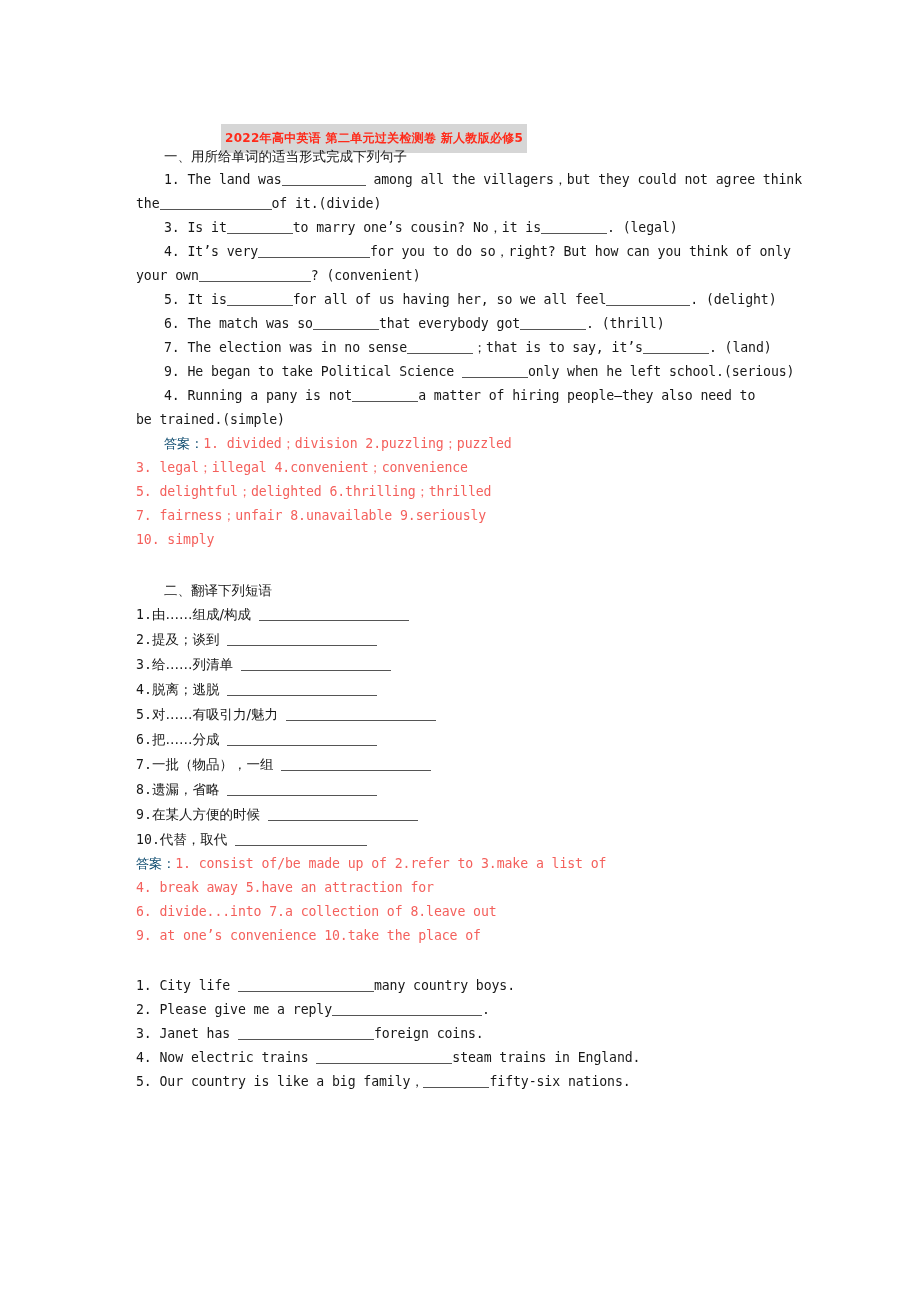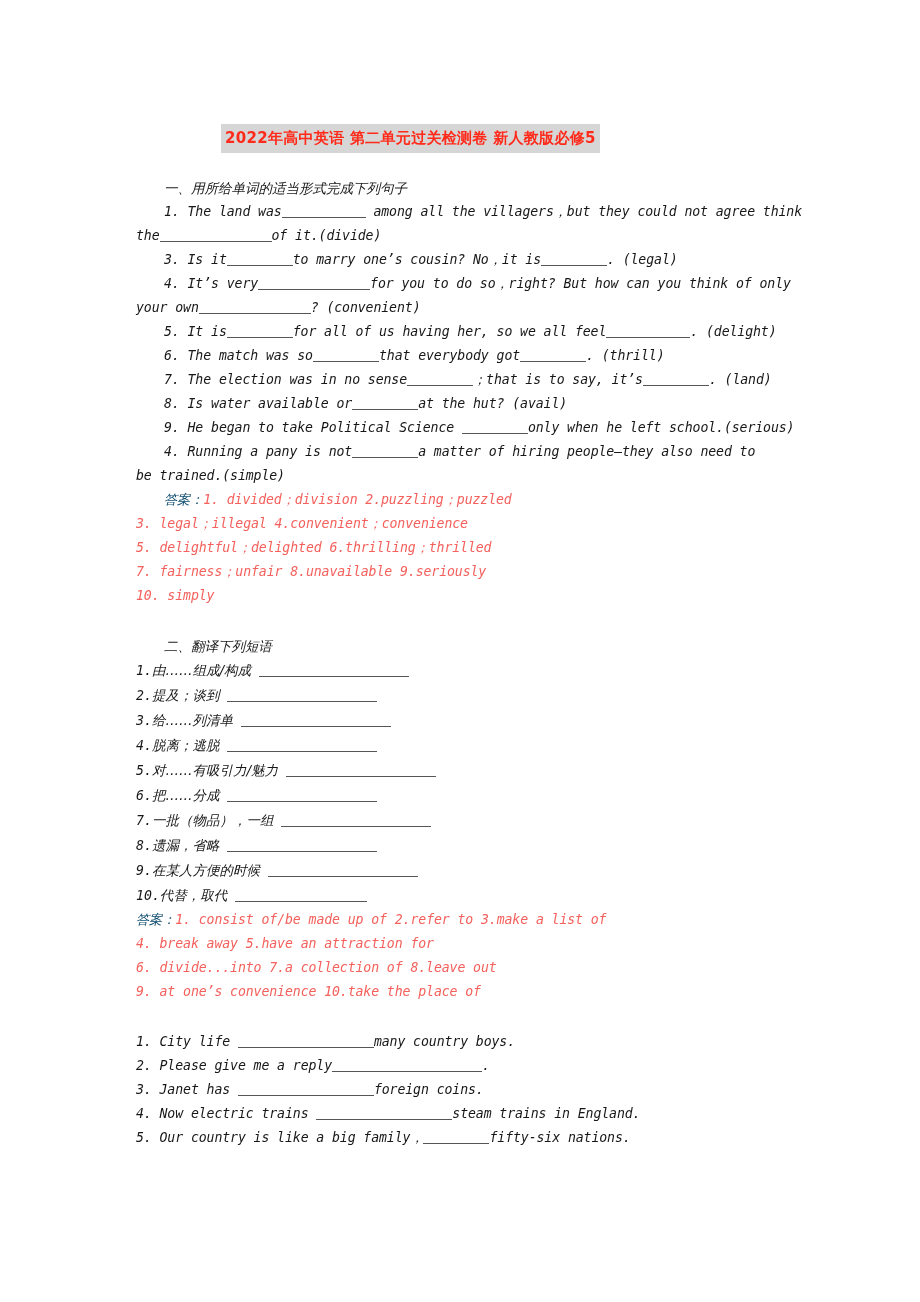--- a/index.html
+++ b/index.html
@@ -27,34 +27,33 @@
     left: 136px;
     top: 124px;
     width: 700px;
   }
   .doc-title {
     display: inline-block;
     background: #d6d6d6;
     color: #ff2a1a;
     font-family: "DejaVu Sans", sans-serif;
     font-weight: bold;
-    font-size: 15px;
+    font-size: 12px;
     line-height: 26px;
     padding: 1px 4px 2px 4px;
     letter-spacing: 0.3px;
     white-space: nowrap;
     margin-left: 85px;
   }
   
   .content {
     position: absolute;
     left: 136px;
-    top: 176px;
+    top: 144px;
     width: 686px;
-    font-style: italic;
   }
   .sec-head {
     font-family: "DejaVu Sans", sans-serif;
     font-size: 13.5px;
     line-height: 24px;
     text-indent: 28px;
     color: #171717;
     margin: 0;
     padding: 0;
   }
@@ -153,23 +152,20 @@
     </p>
 
     <p class="q">
       <span>6. The match was so</span><span class="blank b-md"></span><span>that everybody got</span><span class="blank b-md"></span><span>. (thrill)</span>
     </p>
 
     <p class="q">
       <span>7. The election was in no sense</span><span class="blank b-md"></span><span>；that is to say, it’s</span><span class="blank b-md"></span><span>. (land)</span>
     </p>
 
-    <p class="q">
-      <span>8. Is water available or</span><span class="blank b-md"></span><span>at the hut? (avail)</span>
-    </p>
 
     <p class="q">
       <span>9. He began to take Political Science </span><span class="blank b-md"></span><span>only when he left school.(serious)</span>
     </p>
 
     <p class="q just">
       <span>4. Running a pany is not</span><span class="blank b-md"></span><span>a matter of hiring people—they also need to</span>
     </p>
     <p class="q noindent">
       <span>be trained.(simple)</span>

